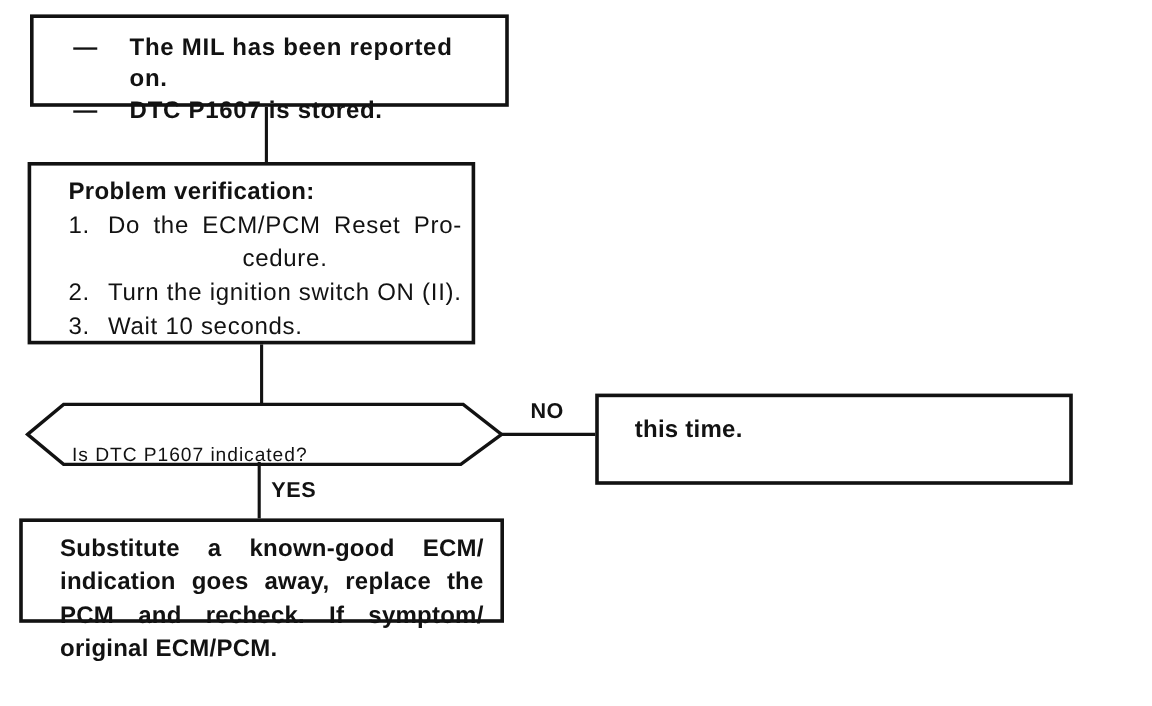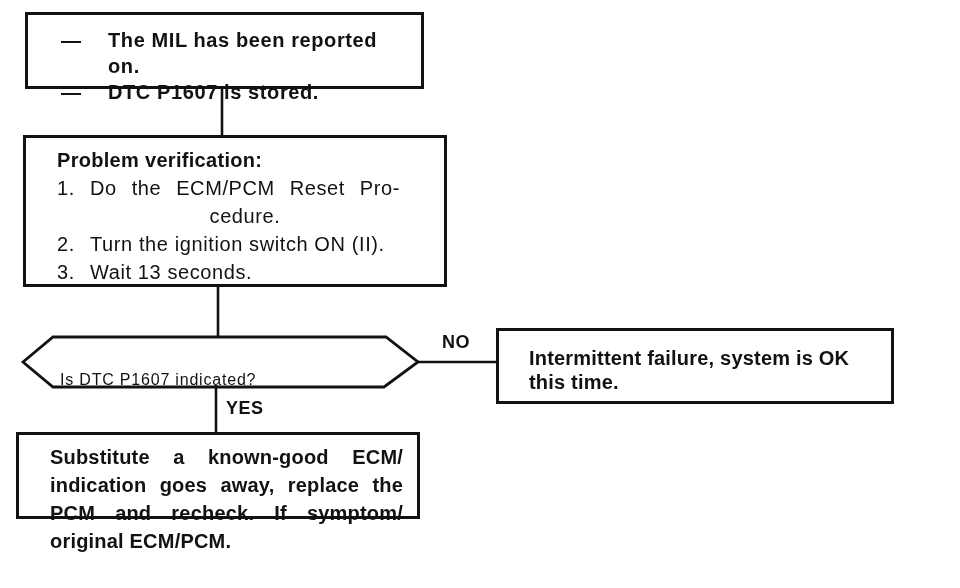--- a/index.html
+++ b/index.html
@@ -10,21 +10,21 @@
   }
   svg.wires { position:absolute; left:0; top:0; width:960px; height:588px; }
   .fbox { position:absolute; border:3px solid #121212; background:#ffffff; box-sizing:border-box; }
 
   
   #box-start { left:25px; top:12px; width:399px; height:77px; padding:12px 8px 0 33px; }
   .cline { display:flex; line-height:26px; font-weight:700; font-size:20px; letter-spacing:0.6px; }
   .cline .dash { width:47px; flex:none; }
 
   
-  #box-verify { left:23px; top:135px; width:424px; height:152px; padding:8px 8px 0 31px; font-size:20px; }
+  #box-verify { left:23px; top:135px; width:373px; height:152px; padding:8px 8px 0 31px; font-size:20px; }
   .vtitle { font-weight:700; line-height:28px; letter-spacing:0.3px; }
   .step { display:flex; line-height:28px; letter-spacing:0.6px; }
   .step .num { width:33px; flex:none; }
   .step .stext { width:310px; }
   .just { text-align:justify; text-align-last:justify; }
 
   
   #q { position:absolute; left:60px; top:368px; width:330px; text-align:left;
        font-size:16px; letter-spacing:0.8px; line-height:24px; }
   #no-label  { position:absolute; left:430px; top:330px; width:52px; text-align:center;
@@ -70,30 +70,29 @@
         <span class="just" style="display:block;">Do the ECM/PCM Reset Pro-</span>
         <span style="display:block;text-align:center;">cedure.</span>
       </span>
     </div>
     <div class="step">
       <span class="num">2.</span>
       <span class="stext">Turn the ignition switch ON (II).</span>
     </div>
     <div class="step">
       <span class="num">3.</span>
-      <span class="stext">Wait 13 seconds.</span>
+      <span class="stext">Wait 10 seconds.</span>
     </div>
   </div>
 
   <div id="q">Is DTC P1607 indicated?</div>
   <div id="no-label">NO</div>
   <div id="yes-label">YES</div>
 
   <div class="fbox" id="box-no">
-    <div>Intermittent failure, system is OK</div>
     <div>this time.</div>
   </div>
 
   <div class="fbox" id="box-yes">
     <div class="just">Substitute a known-good ECM/</div>
     <div class="just">indication goes away, replace the</div>
     <div class="just">PCM and recheck. If symptom/</div>
     <div>original ECM/PCM.</div>
   </div>
 

